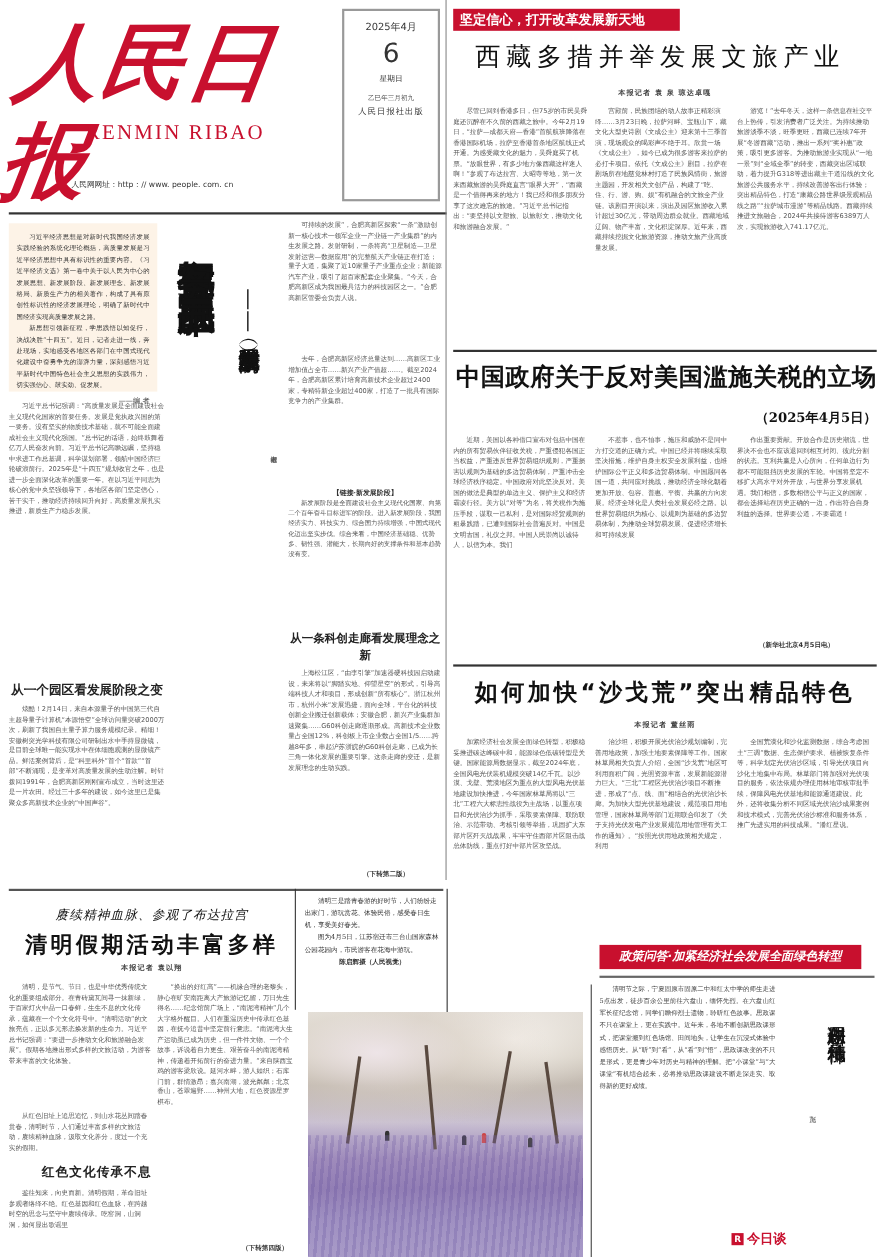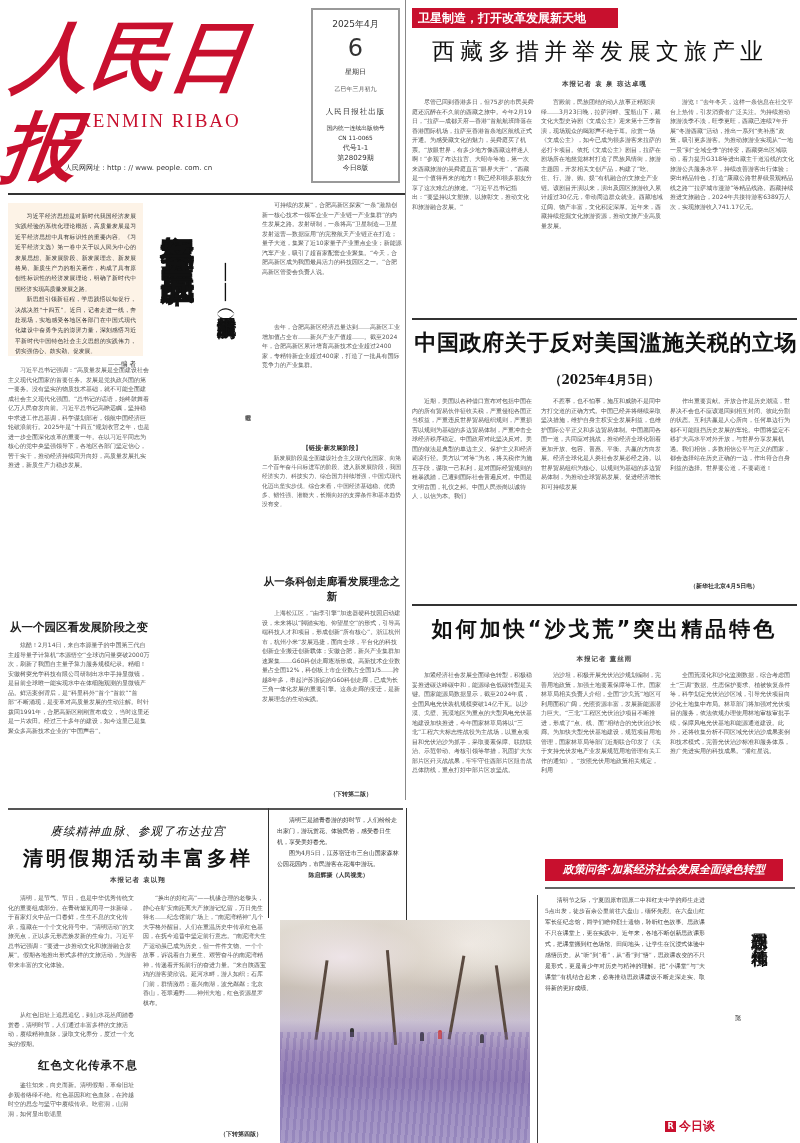--- a/index.html
+++ b/index.html
@@ -10,21 +10,21 @@
 
   
   .masthead-logo { left: 15px; top: 12px; width: 270px; height: 90px; color: #c8102e; font-family: "DejaVu Serif", serif; font-weight: bold; font-style: italic; font-size: 76px; letter-spacing: 2px; line-height: 90px; transform: skewX(-8deg); }
   .masthead-pinyin { left: 78px; top: 110px; color: #c8102e; font-family: "Liberation Serif", serif; font-size: 19px; letter-spacing: 2px; }
   .masthead-url { left: 65px; top: 163px; font-size: 7px; color: #333; font-family: "DejaVu Sans", sans-serif; }
   .date-box { left: 311px; top: 8px; width: 89px; height: 175px; border: 2px solid #999; text-align: center; font-family: "DejaVu Sans", sans-serif; color: #333; }
   .date-box .ym { font-size: 9px; margin-top: 8px; }
   .date-box .day { font-size: 24px; margin-top: 4px; line-height: 26px; }
   .date-box .wk { font-size: 7px; font-weight: normal; margin-top: 6px; }
   .date-box .lunar { font-size: 6px; margin-top: 8px; color: #555; }
-  .date-box .pub { font-size: 7.5px; margin-top: 13px; font-family: "DejaVu Serif", serif; letter-spacing: 1px; }
+  .date-box .pub { font-size: 7.5px; margin-top: 3px; font-family: "DejaVu Serif", serif; letter-spacing: 1px; }
   .date-box .sm { font-size: 5.8px; margin-top: 6px; line-height: 10px; }
 
   .red-banner { background: #c8102e; color: #fff; font-family: "DejaVu Sans", sans-serif; font-weight: bold; }
   .rule { background: #333; height: 1.5px; }
   .vrule { background: #555; width: 1px; }
 
   .headline-serif { font-family: "DejaVu Serif", serif; font-weight: bold; color: #111; }
   .headline-sans { font-family: "DejaVu Sans", sans-serif; font-weight: bold; color: #111; }
   .byline { font-family: "DejaVu Serif", serif; font-size: 6.5px; color: #444; text-align: center; letter-spacing: 1px; font-weight: bold; }
 
@@ -51,30 +51,23 @@
 <div class="abs masthead-logo">人民日报</div>
 <div class="abs masthead-pinyin">RENMIN RIBAO</div>
 <div class="abs masthead-url">人民网网址：http：// www. people. com. cn</div>
 
 <div class="abs date-box">
   <div class="ym">2025年4月</div>
   <div class="day">6</div>
   <div class="wk">星期日</div>
   <div class="lunar">乙巳年三月初九</div>
   <div class="pub">人民日报社出版</div>
-  <div class="sm">
-    <div>国内统一连续出版物号</div>
-    <div>CN 11-0065</div>
-    <div style="font-size:7px;">代号1-1</div>
-    <div style="font-size:7px;">第28029期</div>
-    <div style="font-size:7px;">今日8版</div>
-  </div>
 </div>
 
-<div class="abs red-banner" style="left:412px;top:8px;width:206px;height:20px;font-size:12px;line-height:20px;padding-left:6px;">卫星制造，打开改革发展新天地</div>
+<div class="abs red-banner" style="left:412px;top:8px;width:206px;height:20px;font-size:12px;line-height:20px;padding-left:6px;">坚定信心，打开改革发展新天地</div>
 <div class="abs headline-serif" style="left:432px;top:36px;width:350px;font-size:23px;letter-spacing:5px;font-weight:normal;">西藏多措并举发展文旅产业</div>
 <div class="abs byline" style="left:412px;top:80px;width:385px;">本报记者  袁  泉  琼达卓嘎</div>
 <div class="abs col-text" style="left:412px;top:97px;width:122px;height:215px;">
     <p>尽管已回到香港多日，但75岁的市民吴舜庭还沉醉在不久前的西藏之旅中。今年2月19日，“拉萨—成都天府—香港”首航航班降落在香港国际机场，拉萨至香港首条地区航线正式开通。为感受藏文化的魅力，吴舜庭买了机票。“放眼世界，有多少地方像西藏这样迷人啊！”参观了布达拉宫、大昭寺等地，第一次来西藏旅游的吴舜庭直言“眼界大开”，“西藏是一个值得再来的地方！我已经和很多朋友分享了这次难忘的旅途。”习近平总书记指出：“要坚持以文塑旅、以旅彰文，推动文化和旅游融合发展。”</p>
   </div>
 <div class="abs col-text" style="left:541px;top:97px;width:122px;height:215px;">
     <p>宫殿前，民族团结的动人故事正精彩演绎……3月23日晚，拉萨河畔、宝瓶山下，藏文化大型史诗剧《文成公主》迎来第十三季首演，现场观众的喝彩声不绝于耳。欣赏一场《文成公主》，如今已成为很多游客来拉萨的必打卡项目。依托《文成公主》剧目，拉萨在剧场所在地慈觉林村打造了民族风情街，旅游主题园，开发相关文创产品，构建了“吃、住、行、游、购、娱”有机融合的文旅全产业链。该剧目开演以来，演出及园区旅游收入累计超过30亿元，带动周边群众就业。西藏地域辽阔、物产丰富，文化积淀深厚。近年来，西藏持续挖掘文化旅游资源，推动文旅产业高质量发展。</p>
   </div>
 <div class="abs col-text" style="left:670px;top:97px;width:125px;height:215px;">
     <p>游览！”去年冬天，这样一条信息在社交平台上热传，引发消费者广泛关注。为持续推动旅游淡季不淡，旺季更旺，西藏已连续7年开展“冬游西藏”活动，推出一系列“奖补惠”政策，吸引更多游客。为推动旅游业实现从“一地一景”到“全域全季”的转变，西藏突出区域联动，着力提升G318等进出藏主干道沿线的文化旅游公共服务水平，持续改善游客出行体验；突出精品特色，打造“康藏公路世界级景观精品线之路”“拉萨城市漫游”等精品线路。西藏持续推进文旅融合，2024年共接待游客6389万人次，实现旅游收入741.17亿元。</p>
@@ -112,21 +105,21 @@
 <div class="abs" style="left:262px;top:444px;width:140px;font-size:6.3px;text-align:center;font-weight:bold;color:#333;font-family:'DejaVu Serif',serif;">【链接·新发展阶段】</div>
 <div class="abs" style="left:262px;top:454px;width:140px;height:90px;font-family:'DejaVu Serif',serif;font-size:5.8px;line-height:9.2px;color:#555;text-indent:2em;overflow:hidden;">新发展阶段是全面建设社会主义现代化国家、向第二个百年奋斗目标进军的阶段。进入新发展阶段，我国经济实力、科技实力、综合国力持续增强，中国式现代化迈出坚实步伐。综合来看，中国经济基础稳、优势多、韧性强、潜能大，长期向好的支撑条件和基本趋势没有变。</div>
 <div class="abs subhead" style="left:262px;top:574px;width:140px;font-size:10.5px;line-height:15px;text-align:center;">从一条科创走廊看发展理念之新</div>
 <div class="abs col-text" style="left:262px;top:608px;width:140px;height:185px;">
     <p>上海松江区，“由李引擎”加速器硬科技园启动建设，未来将以“脚踏实地、仰望星空”的形式，引导高端科技人才和项目，形成创新“所有核心”。浙江杭州市，杭州小米“发展迅捷，面向全球，平台化的科技创新企业搬迁创新载体；安徽合肥，新兴产业集群加速聚集……G60科创走廊逐渐形成。高新技术企业数量占全国12%，科创板上市企业数占全国1/5……跨越8年多，串起沪苏浙皖的G60科创走廊，已成为长三角一体化发展的重要引擎。这条走廊的变迁，是新发展理念的生动实践。</p>
   </div>
 <div class="abs" style="left:330px;top:790px;font-size:6px;font-weight:bold;color:#333;font-family:'DejaVu Sans',sans-serif;">（下转第二版）</div>
 
 <div class="abs rule" style="left:412px;top:318px;width:385px;height:1.5px;"></div>
 <div class="abs headline-sans" style="left:412px;top:328px;width:385px;font-size:22px;text-align:right;letter-spacing:0.5px;">中国政府关于反对美国滥施关税的立场</div>
-<div class="abs headline-serif" style="left:412px;top:372px;width:385px;font-size:12px;text-align:center;">（2025年4月5日）</div>
+<div class="abs headline-serif" style="left:412px;top:372px;width:385px;font-size:12px;text-align:right;">（2025年4月5日）</div>
 <div class="abs col-text" style="left:412px;top:396px;width:122px;height:200px;">
     <p>近期，美国以各种借口宣布对包括中国在内的所有贸易伙伴征收关税，严重侵犯各国正当权益，严重违反世界贸易组织规则，严重损害以规则为基础的多边贸易体制，严重冲击全球经济秩序稳定。中国政府对此坚决反对。美国的做法是典型的单边主义、保护主义和经济霸凌行径。美方以“对等”为名，将关税作为施压手段，谋取一己私利，是对国际经贸规则的粗暴践踏，已遭到国际社会普遍反对。中国是文明古国，礼仪之邦。中国人民崇尚以诚待人，以信为本。我们</p>
   </div>
 <div class="abs col-text" style="left:541px;top:396px;width:122px;height:200px;">
     <p>不惹事，也不怕事，施压和威胁不是同中方打交道的正确方式。中国已经并将继续采取坚决措施，维护自身主权安全发展利益，也维护国际公平正义和多边贸易体制。中国愿同各国一道，共同应对挑战，推动经济全球化朝着更加开放、包容、普惠、平衡、共赢的方向发展。经济全球化是人类社会发展必经之路。以世界贸易组织为核心、以规则为基础的多边贸易体制，为推动全球贸易发展、促进经济增长和可持续发展</p>
   </div>
 <div class="abs col-text" style="left:670px;top:396px;width:125px;height:182px;">
     <p>作出重要贡献。开放合作是历史潮流，世界决不会也不应该退回到相互封闭、彼此分割的状态。互利共赢是人心所向，任何单边行为都不可能阻挡历史发展的车轮。中国将坚定不移扩大高水平对外开放，与世界分享发展机遇。我们相信，多数相信公平与正义的国家，都会选择站在历史正确的一边，作出符合自身利益的选择。世界要公道，不要霸道！</p>
   </div>
 <div class="abs" style="left:690px;top:582px;font-size:6px;color:#333;font-weight:bold;font-family:'DejaVu Sans',sans-serif;">（新华社北京4月5日电）</div>

